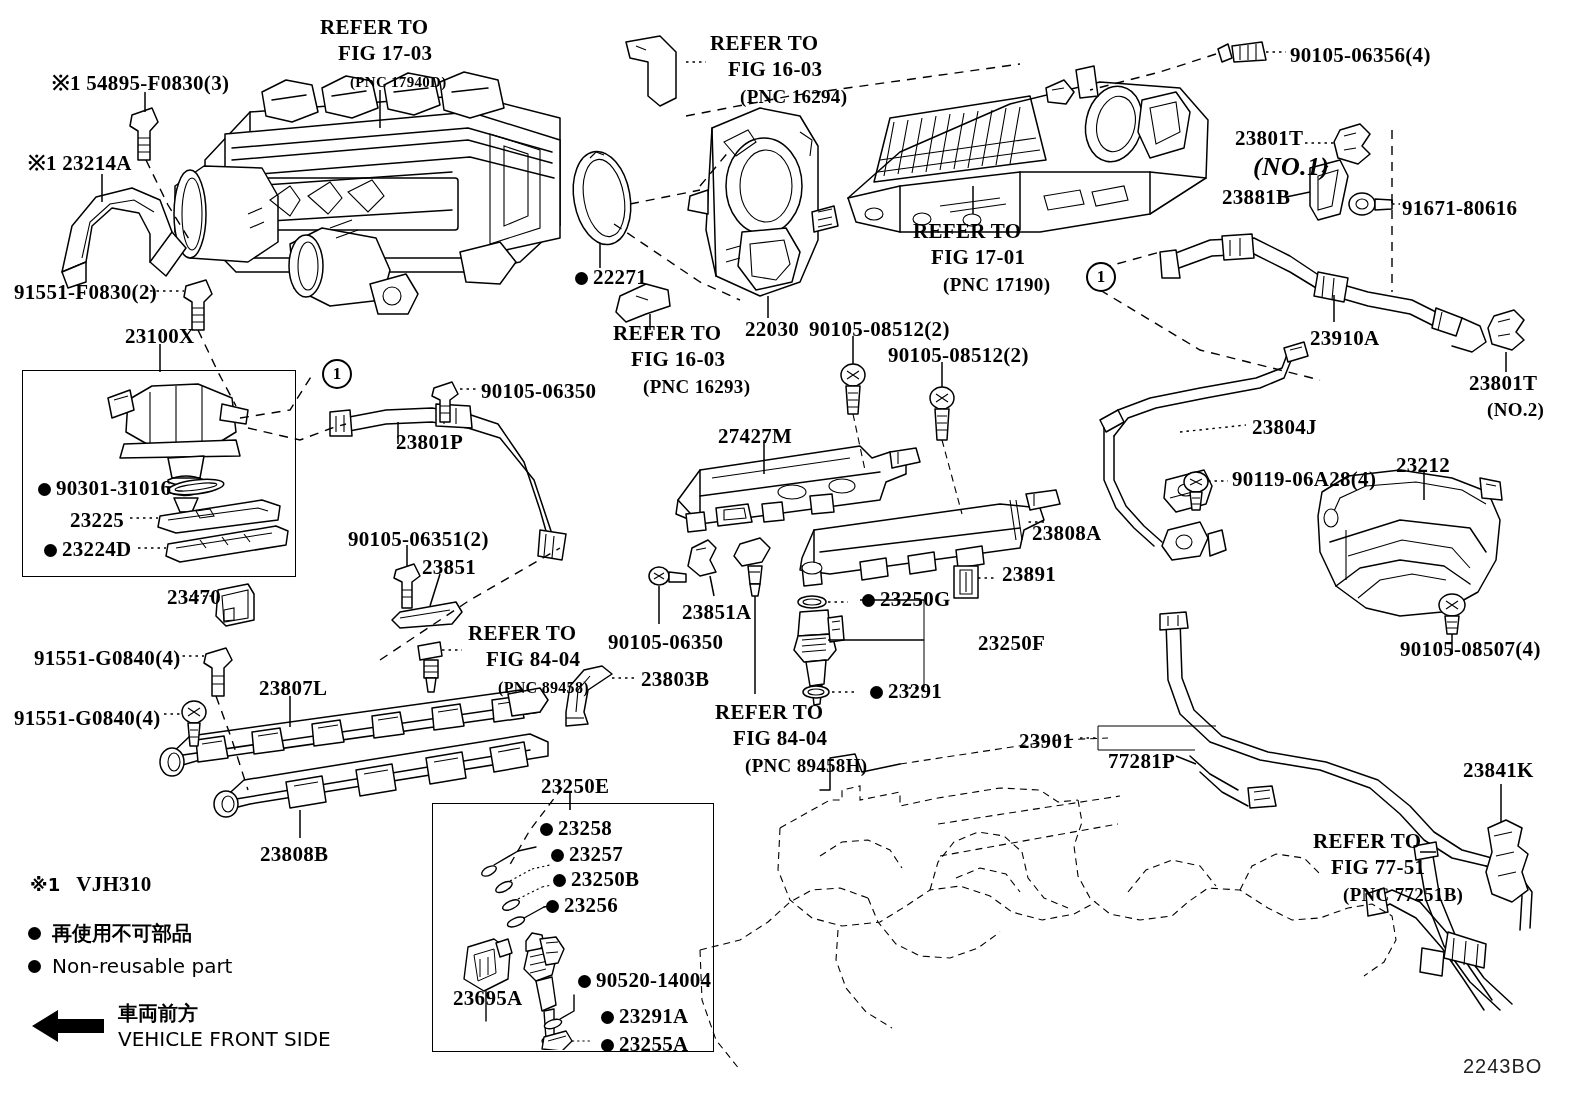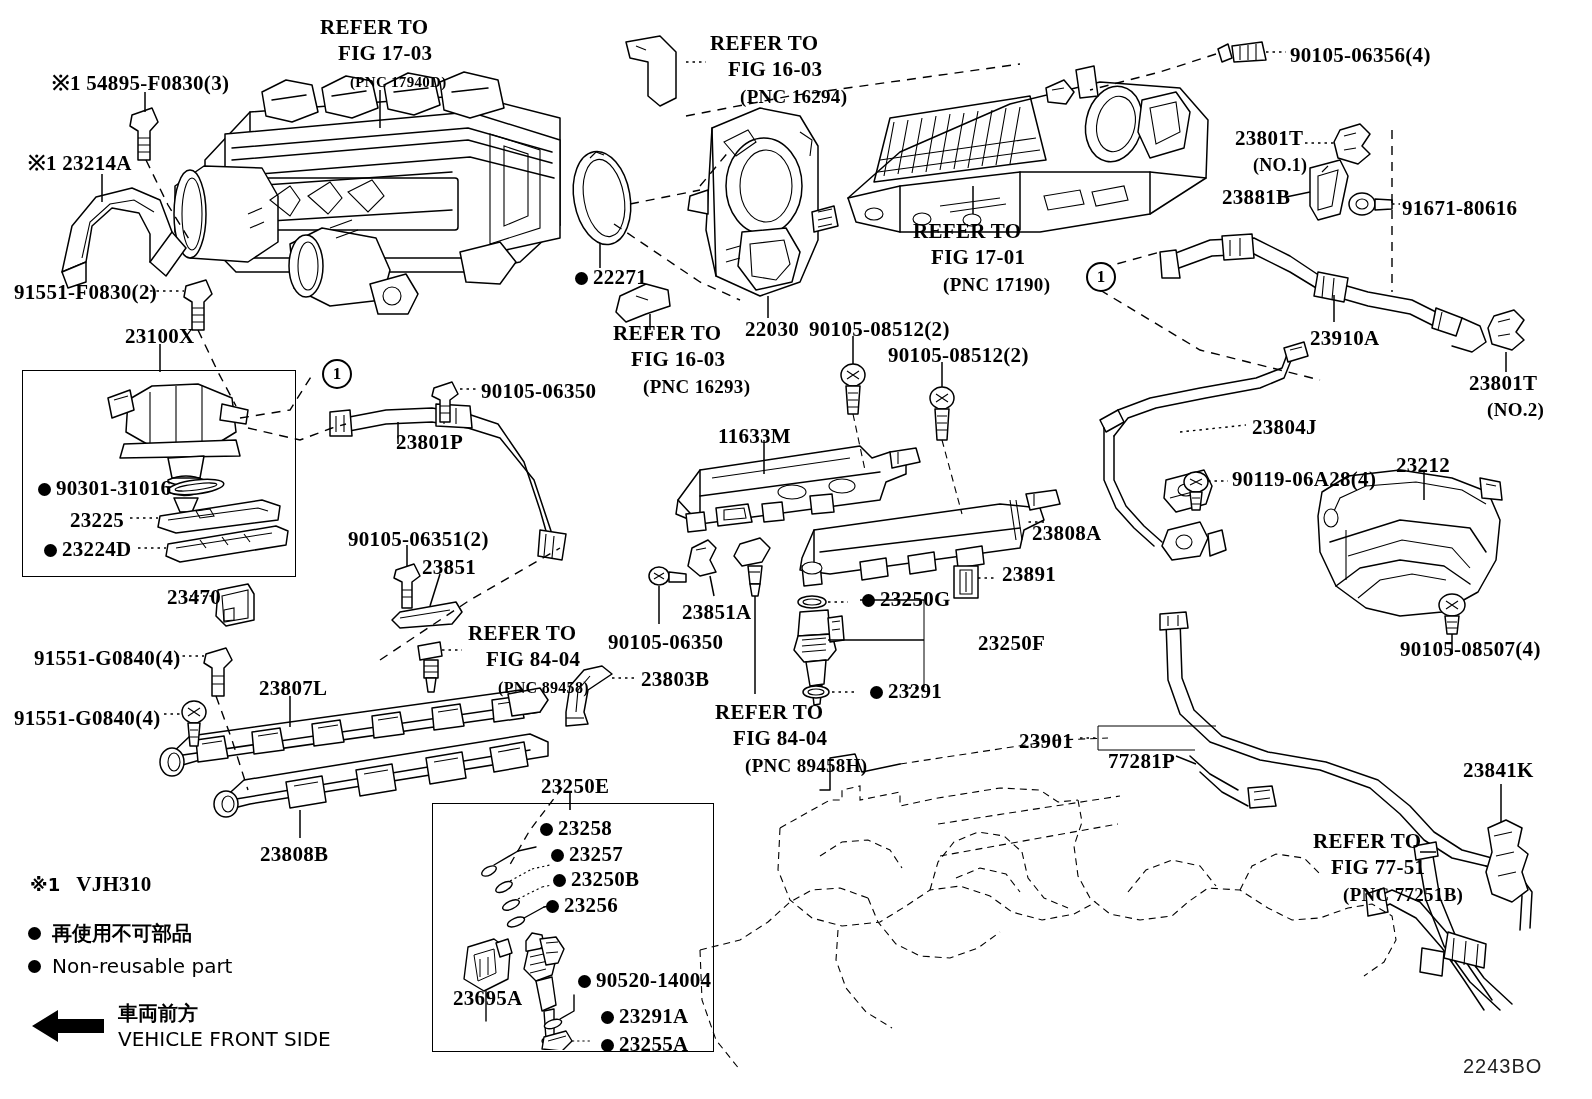--- a/index.html
+++ b/index.html
@@ -684,21 +684,21 @@
       <div class="lbl multi" style="left: 913px; top: 218px;">
         <div><span>REFER TO</span></div>
         <div style="padding-left: 18px;"><span>FIG 17-01</span></div>
         <div style="padding-left: 30px;"><span style="font-size: 19px;">(PNC 17190)</span></div>
       </div>
       <div class="lbl" style="left: 1290px; top: 44px;">
         <div><span>90105-06356(4)</span></div>
       </div>
       <div class="lbl multi" style="left: 1235px; top: 125px;">
         <div><span>23801T</span></div>
-        <div style="padding-left: 18px;"><span style="font-size: 18px;">(NO.1)</span></div>
+        <div style="padding-left: 18px;"><span style="font-size: 26px; font-style: italic;">(NO.1)</span></div>
       </div>
       <div class="lbl" style="left: 1222px; top: 186px;">
         <div><span>23881B</span></div>
       </div>
       <div class="lbl" style="left: 1402px; top: 197px;">
         <div><span>91671-80616</span></div>
       </div>
       <div class="lbl" style="left: 1310px; top: 327px;">
         <div><span>23910A</span></div>
       </div>
@@ -712,21 +712,21 @@
       <div class="lbl" style="left: 396px; top: 431px;">
         <div><span>23801P</span></div>
       </div>
       <div class="lbl" style="left: 809px; top: 318px;">
         <div><span>90105-08512(2)</span></div>
       </div>
       <div class="lbl" style="left: 888px; top: 344px;">
         <div><span>90105-08512(2)</span></div>
       </div>
       <div class="lbl" style="left: 718px; top: 425px;">
-        <div><span>11633M</span></div>
+        <div><span>27427M</span></div>
       </div>
       <div class="lbl" style="left: 1252px; top: 416px;">
         <div><span>23804J</span></div>
       </div>
       <div class="lbl" style="left: 1232px; top: 468px;">
         <div><span>90119-06A28(4)</span></div>
       </div>
       <div class="lbl" style="left: 1396px; top: 454px;">
         <div><span>23212</span></div>
       </div>

